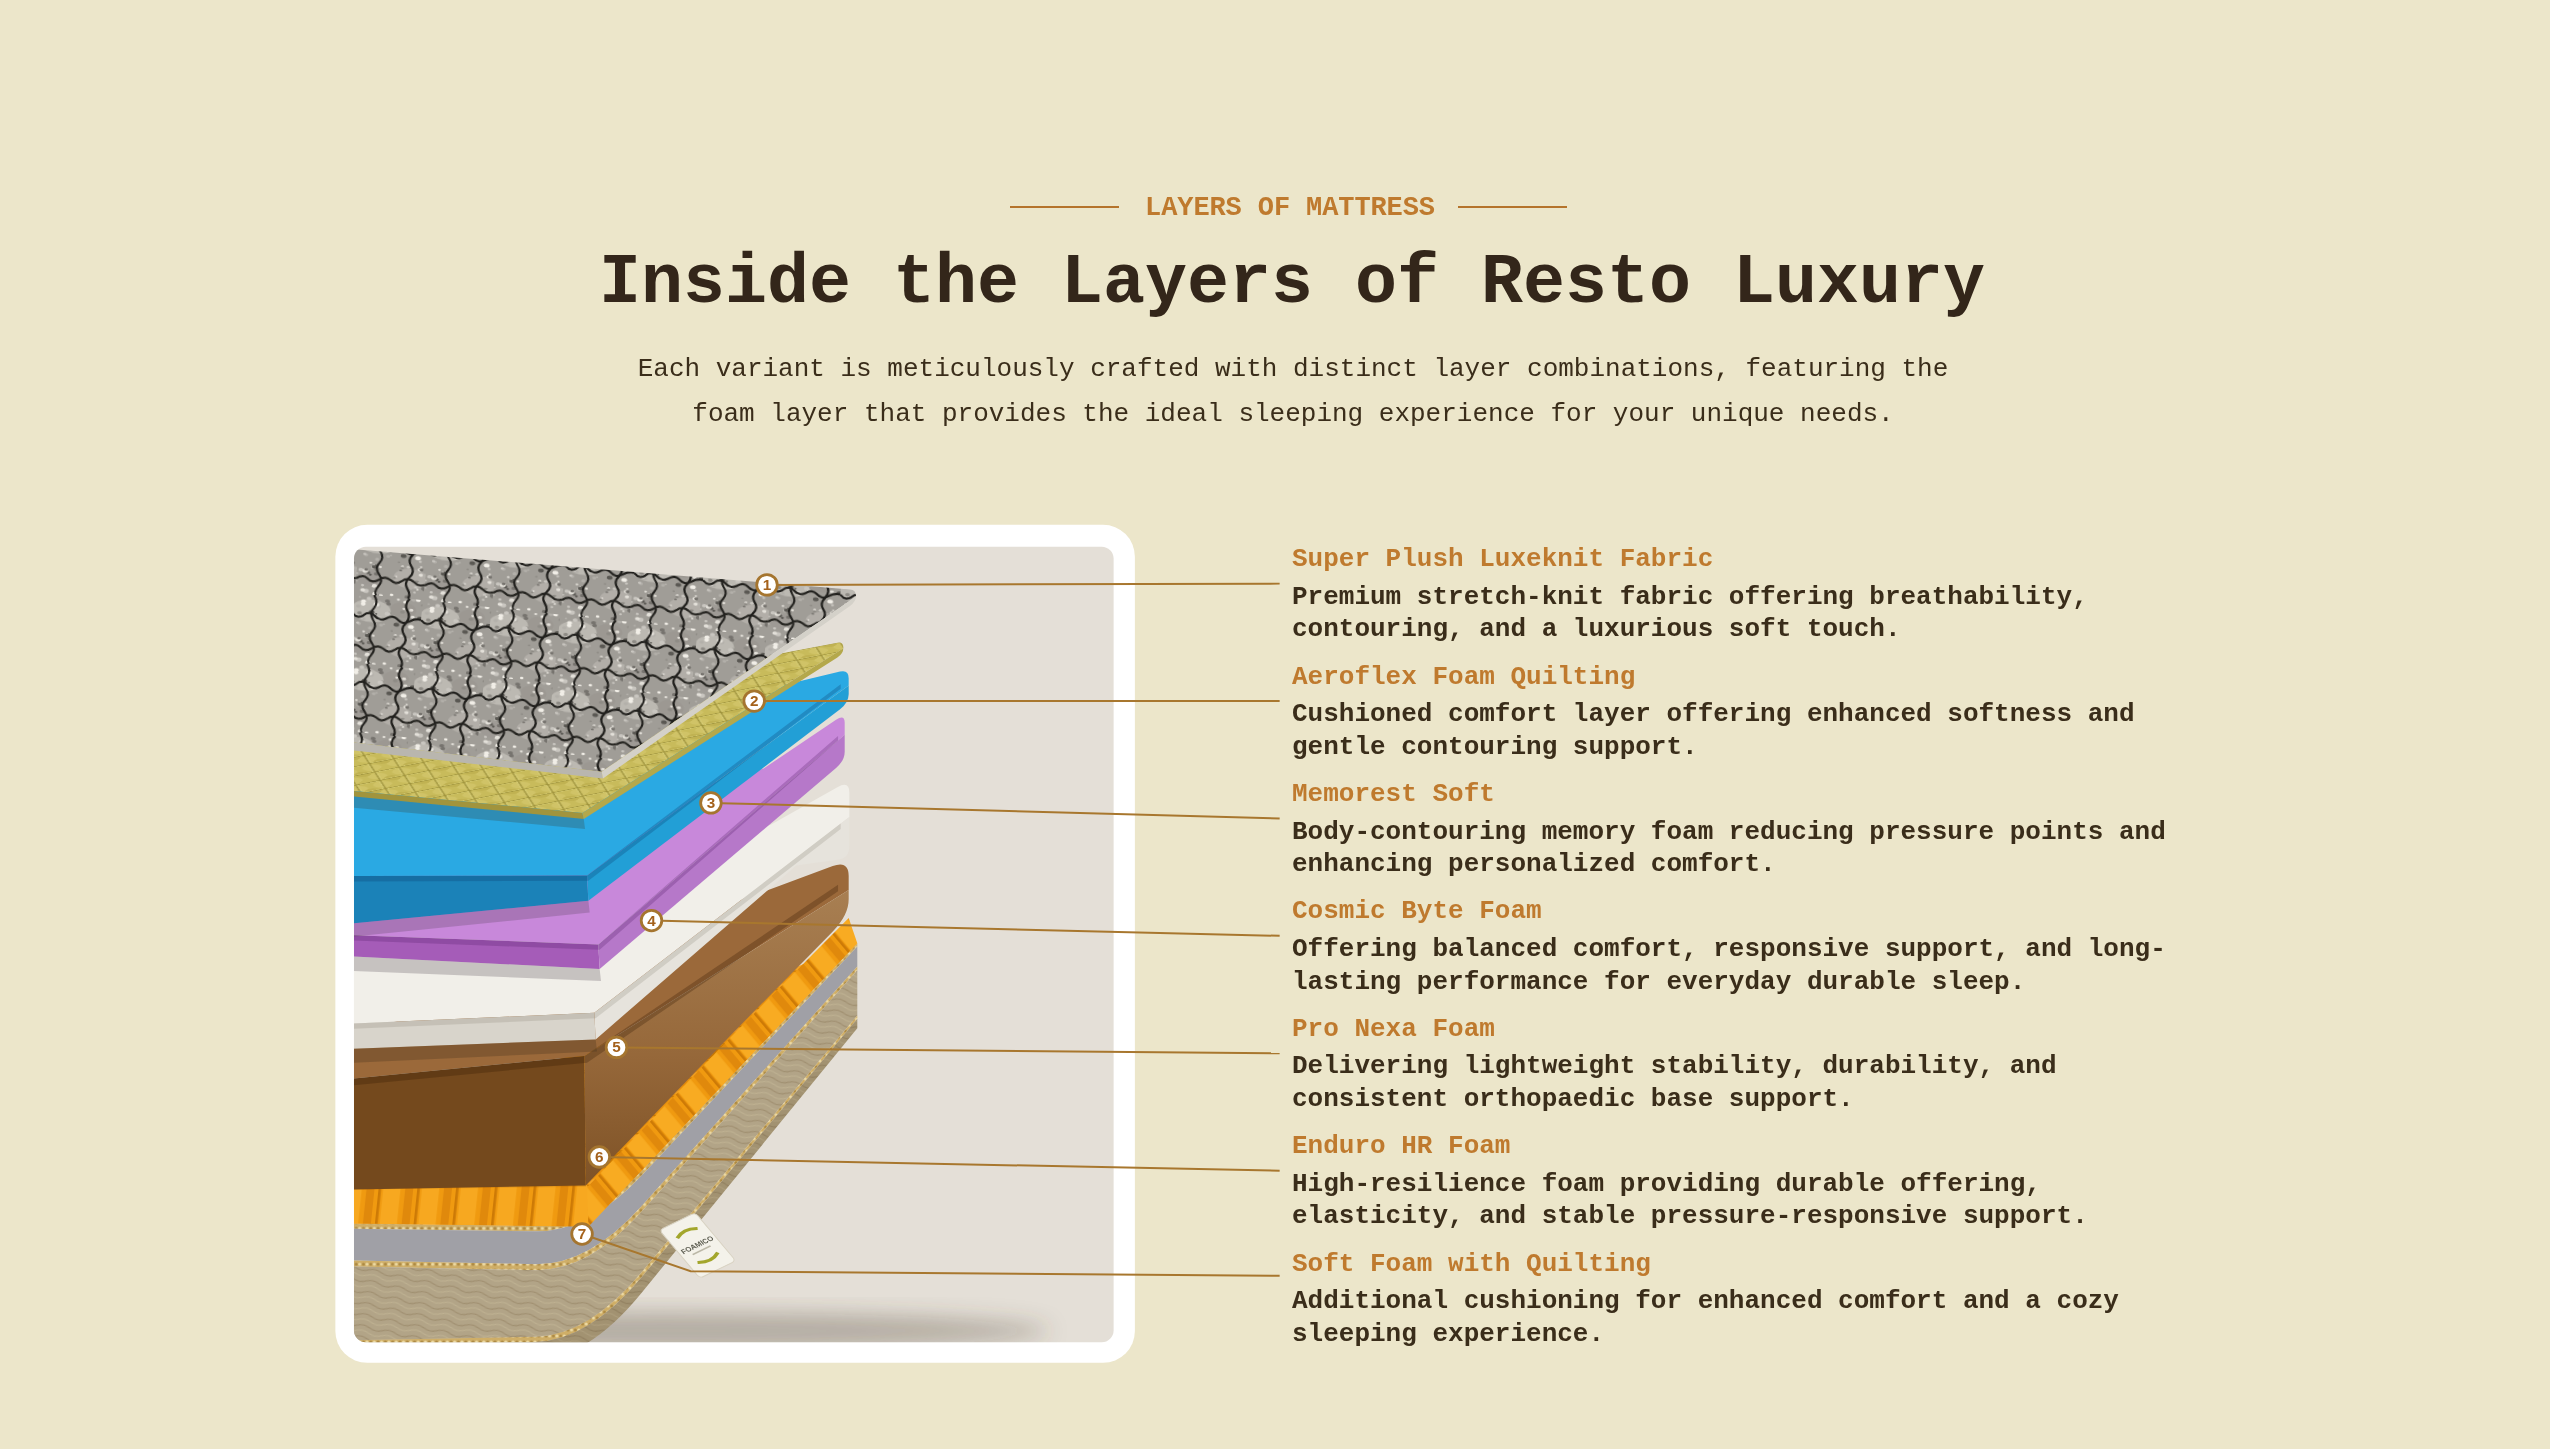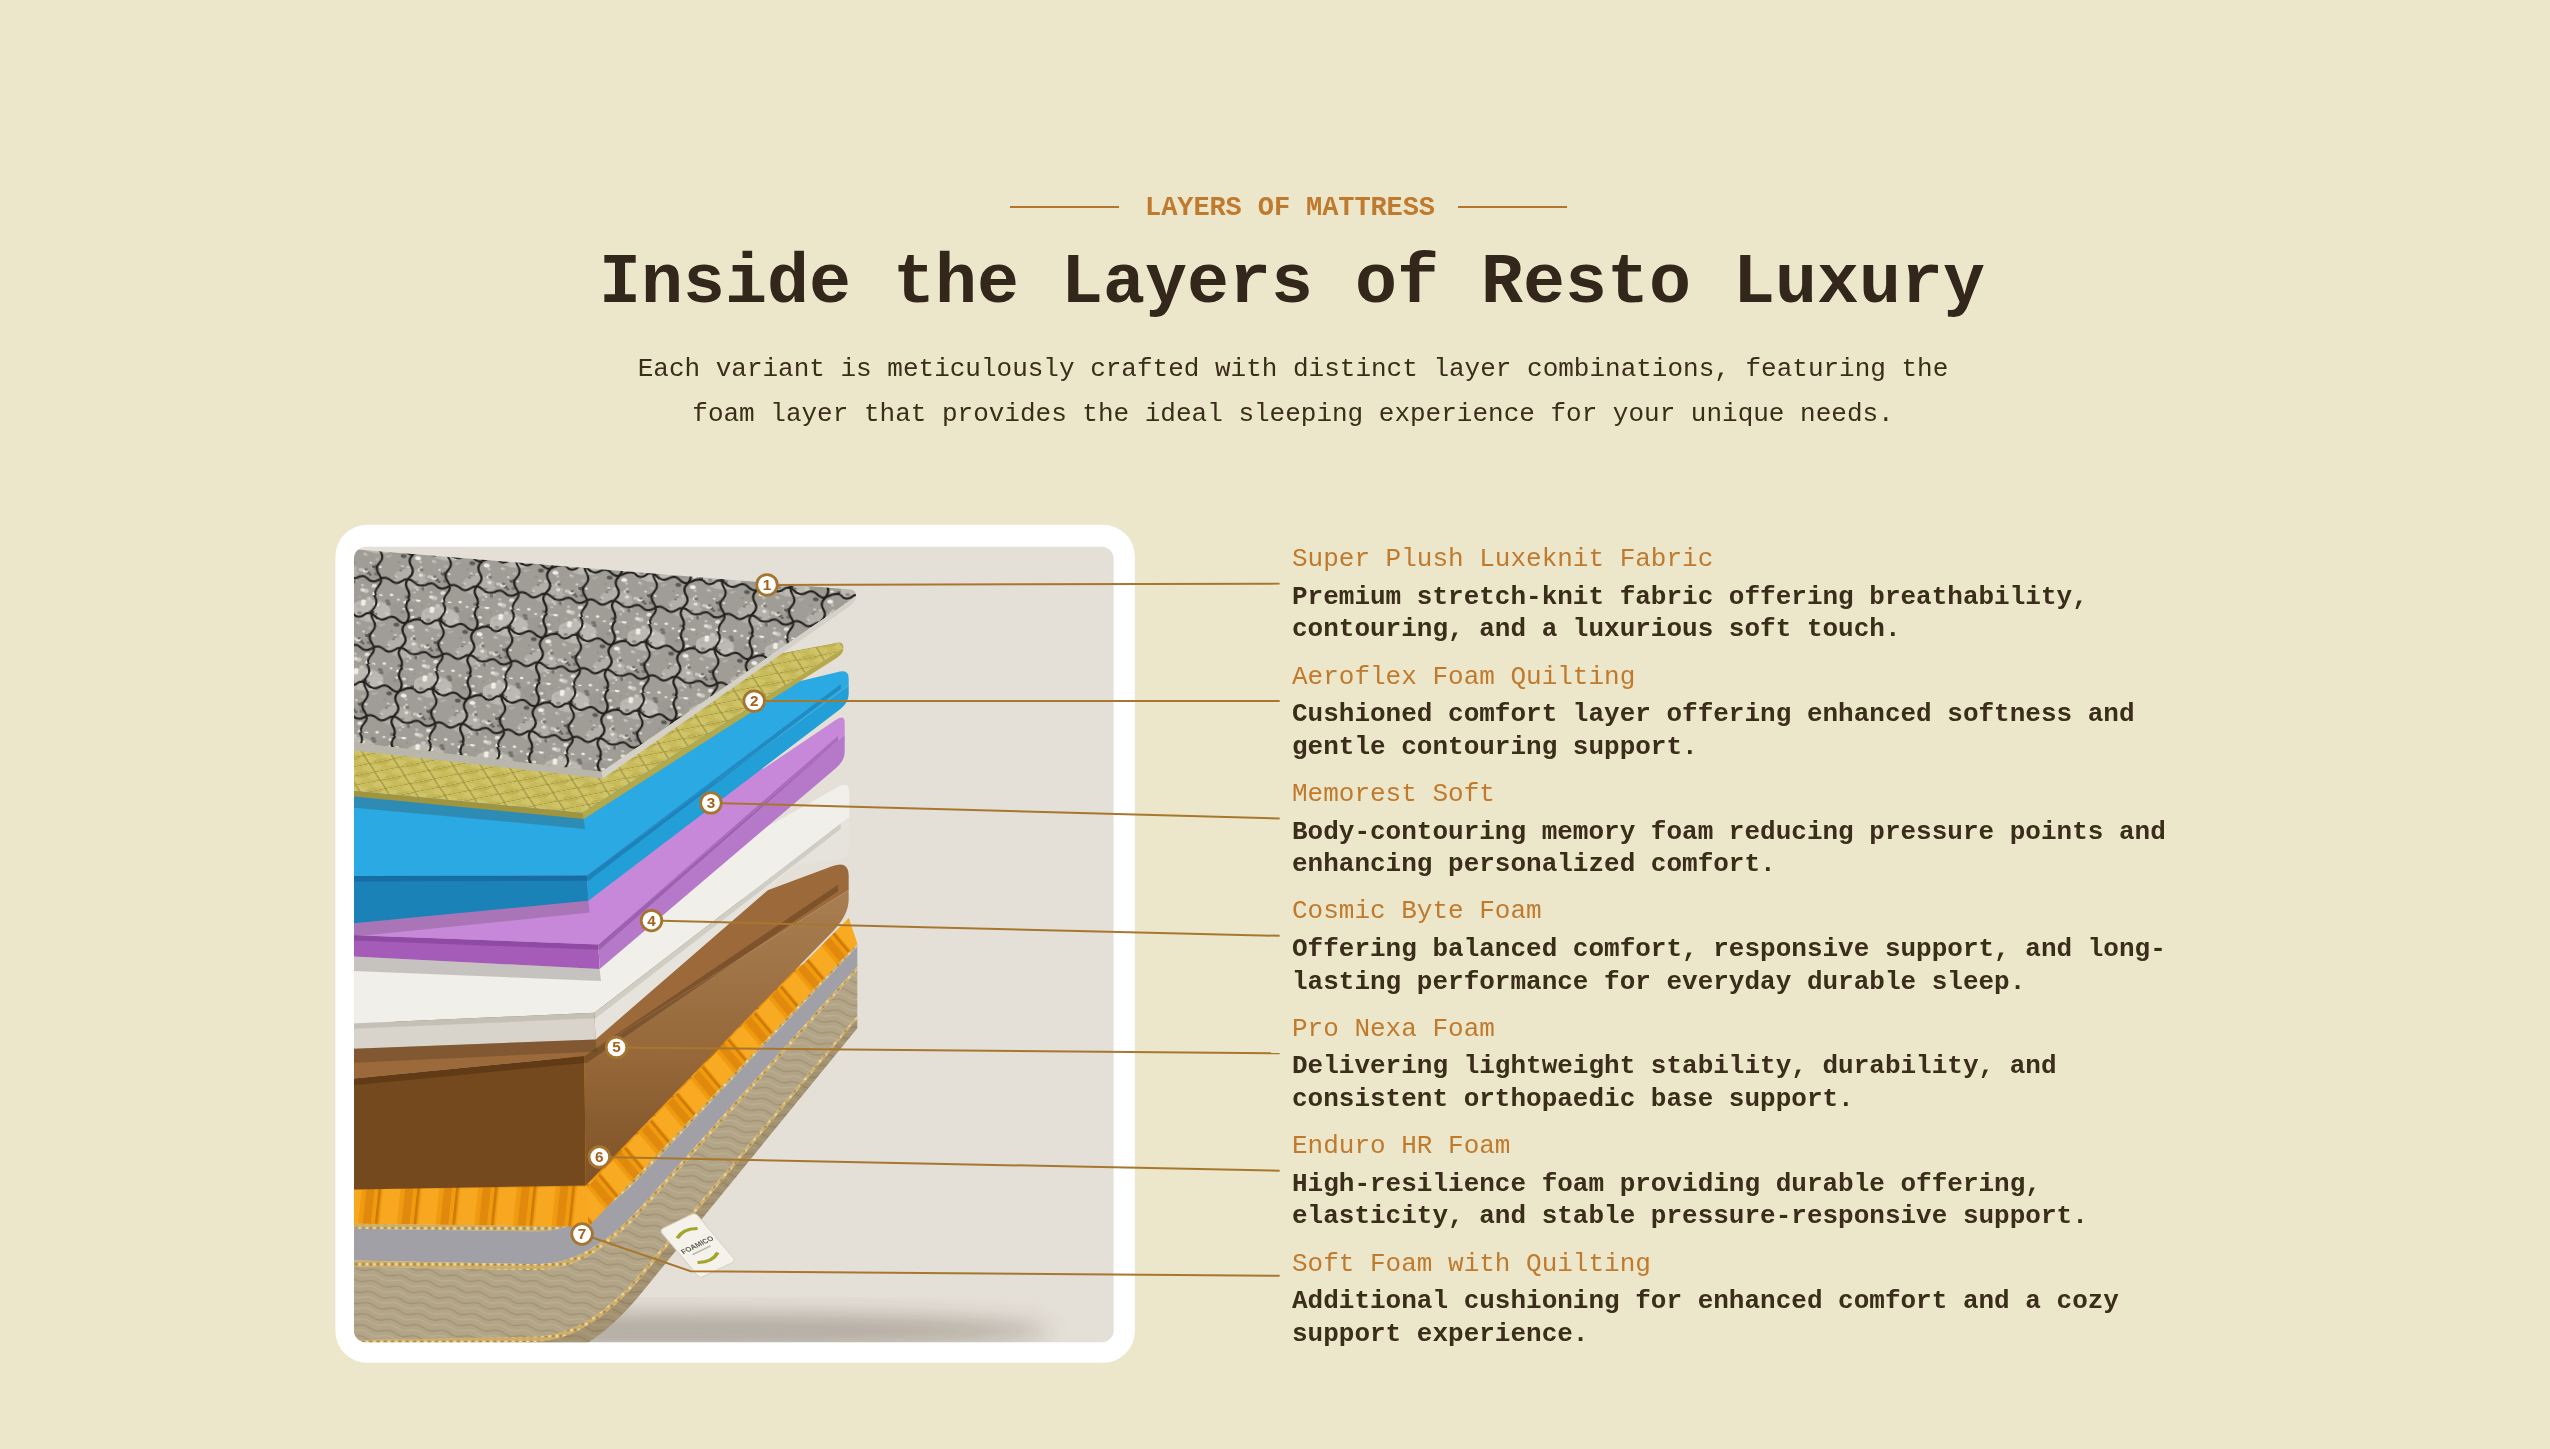--- a/index.html
+++ b/index.html
@@ -5,21 +5,21 @@
   * { margin:0; padding:0; box-sizing:border-box; }
   html,body { width:2550px; height:1450px; background:#ece6ca; overflow:hidden; }
   body { position:relative; font-family:"Liberation Mono", monospace; }
   .eyebrow { position:absolute; top:195px; left:1290px; transform:translateX(-50%);
       font-size:27px; font-weight:bold; letter-spacing:-0.1px; color:#bf7a2e; white-space:pre; line-height:26px; }
   .eline { position:absolute; top:206px; width:109px; height:2px; background:#b5742c; }
   .title { position:absolute; top:249px; left:1292px; transform:translateX(-50%);
       font-size:70px; font-weight:bold; color:#33261a; white-space:pre; line-height:70px; }
   .sub { position:absolute; top:347px; left:1293px; transform:translateX(-50%);
       font-size:26px; color:#3a2d1a; line-height:45px; text-align:center; white-space:pre; }
-  .h { position:absolute; left:1292px; font-size:26px; font-weight:normal; color:#bf7a2e; white-space:pre; line-height:26px; }
+  .h { position:absolute; left:1292px; font-size:26px; font-weight:bold; color:#bf7a2e; white-space:pre; line-height:26px; }
   .b { position:absolute; left:1292px; font-size:26px; color:#3a2d1a; white-space:pre; line-height:26px;font-weight:bold; }
   svg.scene { position:absolute; top:0; left:0; }
 </style>
 </head>
 <body>
 <svg class="scene" width="2550" height="1450" viewBox="0 0 3840 2183">
 <defs>
 <clipPath id="box">
         <rect x="533" y="823" width="1144" height="1198" rx="18"></rect>
       </clipPath>
@@ -259,14 +259,14 @@
 <div class="b" style="top:936px">Offering balanced comfort, responsive support, and long-</div>
 <div class="b" style="top:969px">lasting performance for everyday durable sleep.</div>
 <div class="h" style="top:1016px">Pro Nexa Foam</div>
 <div class="b" style="top:1053px">Delivering lightweight stability, durability, and</div>
 <div class="b" style="top:1086px">consistent orthopaedic base support.</div>
 <div class="h" style="top:1133px">Enduro HR Foam</div>
 <div class="b" style="top:1171px">High-resilience foam providing durable offering,</div>
 <div class="b" style="top:1203px">elasticity, and stable pressure-responsive support.</div>
 <div class="h" style="top:1251px">Soft Foam with Quilting</div>
 <div class="b" style="top:1288px">Additional cushioning for enhanced comfort and a cozy</div>
-<div class="b" style="top:1321px">support experience.</div>
+<div class="b" style="top:1321px">sleeping experience.</div>
 
 
 </body></html>

